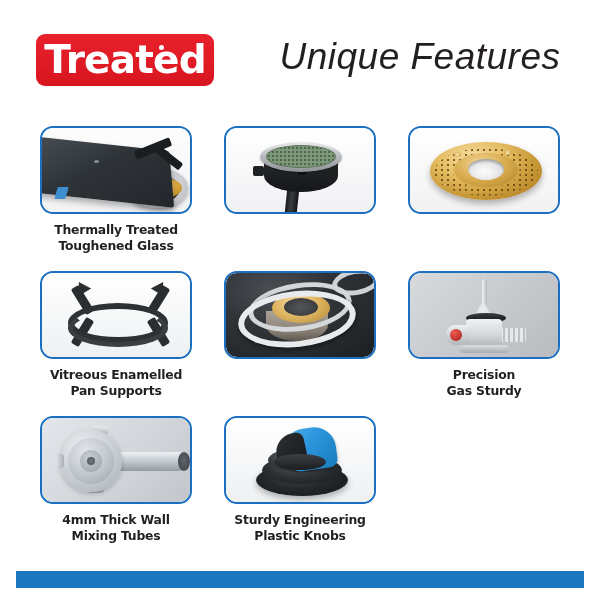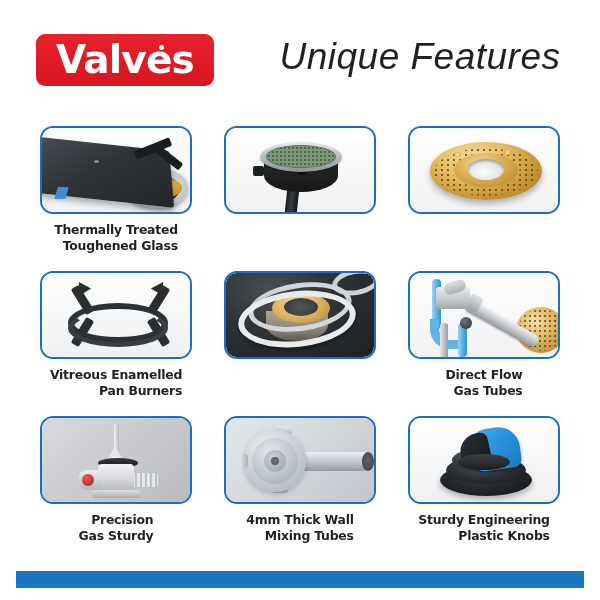--- a/index.html
+++ b/index.html
@@ -121,21 +121,21 @@
     box-sizing: border-box;
   }
   .art {
     position: absolute;
     inset: 0;
     overflow: hidden;
     border-radius: 10px;
   }
   .caption {
     margin-top: 8px;
-    text-align: right;
+    text-align: center;
     font-size: 12.4px;
     font-weight: bold;
     color: #231f20;
     line-height: 1.25;
     font-family: "DejaVu Sans", sans-serif;
     letter-spacing: -0.2px;
     white-space: pre-line;
   }
 
   
@@ -535,21 +535,21 @@
 </style>
 </head>
 <body>
 
 <div class="page">
 
   <div class="header">
 
     <div class="brand">
       <div class="logo-box">
-        <div class="logo-word">Valves</div>
+        <div class="logo-word">Treated</div>
         <div class="logo-dot"></div>
       </div>
     </div>
 
     <div class="title">Unique Features</div>
   </div>
 
   <div class="grid">
 
     <div class="cell">
@@ -607,57 +607,37 @@
           <div class="prong p2"></div>
           <div class="prong-tip t1"></div>
           <div class="prong-tip t2"></div>
           <div class="prong p3"></div>
           <div class="prong p4"></div>
           <div class="ps-ring"></div>
           <div class="ps-ring2"></div>
         </div>
       </div>
       <div class="caption">Vitreous Enamelled
-Pan Burners</div>
+Pan Supports</div>
     </div>
 
     <div class="cell">
       <div class="card">
         <div class="art">
           <div class="dt-bg"></div>
           <div class="dt-corner"></div>
           <div class="dt-cup"></div>
           <div class="dt-brass"></div>
           <div class="dt-brass-in"></div>
           <div class="dt-ring-mid"></div>
           <div class="dt-ring-outer"></div>
         </div>
       </div>
     </div>
 
-    <div class="cell">
-      <div class="card">
-        <div class="art">
-          <div class="gt-bg"></div>
-          <div class="gt-bluepipe"></div>
-          <div class="gt-bluebend"></div>
-          <div class="gt-bluetail"></div>
-          <div class="gt-graypipe"></div>
-          <div class="gt-brass"></div>
-          <div class="gt-brass-holes"></div>
-          <div class="gt-tube"></div>
-          <div class="gt-collar"></div>
-          <div class="gt-valve"></div>
-          <div class="gt-knob"></div>
-          <div class="gt-ball"></div>
-        </div>
-      </div>
-      <div class="caption">Direct Flow
-Gas Tubes</div>
-    </div>
 
     <div class="cell">
       <div class="card">
         <div class="art">
           <div class="pv-bg"></div>
           <div class="pv-stem"></div>
           <div class="pv-cone"></div>
           <div class="pv-oring"></div>
           <div class="pv-right"></div>
           <div class="pv-body"></div>

